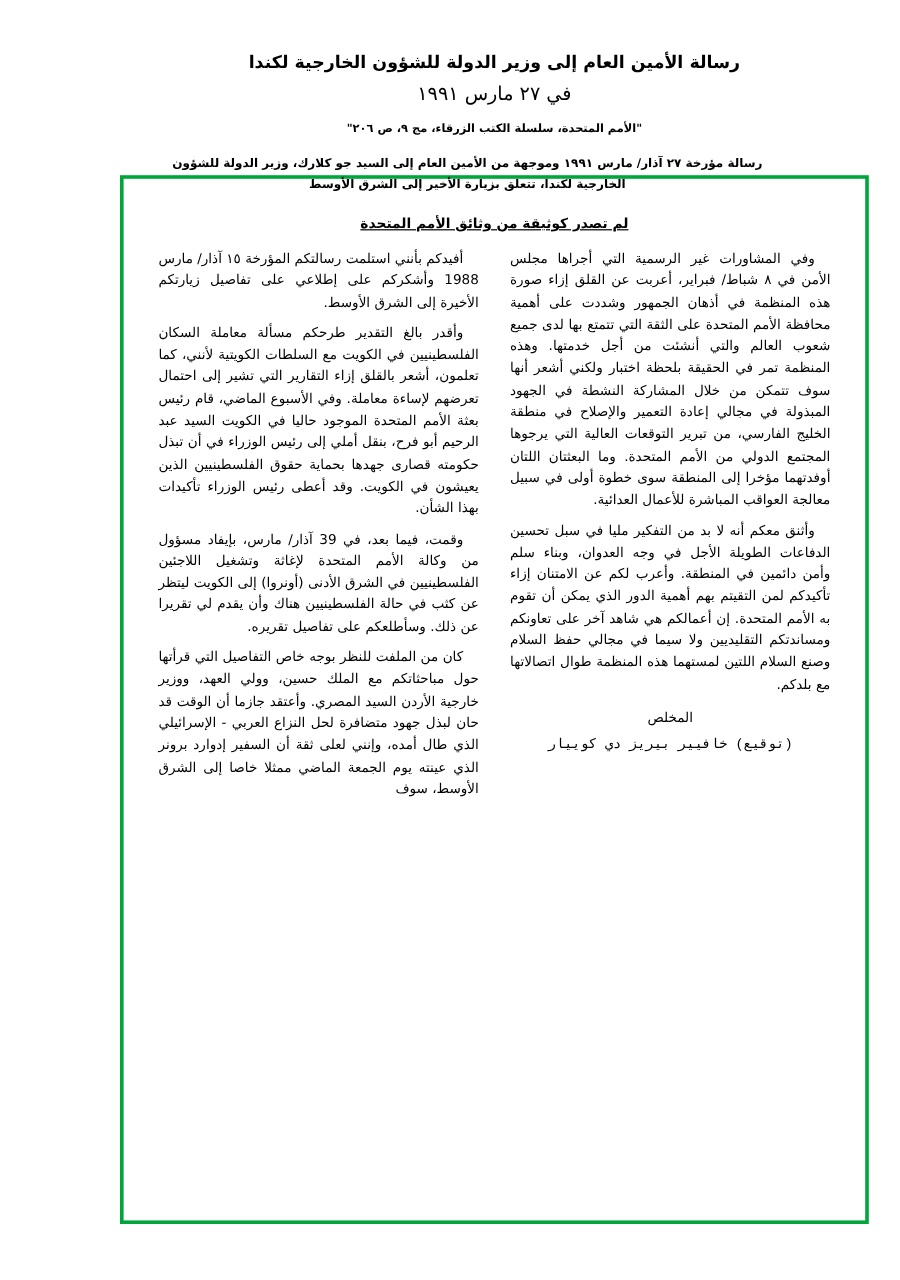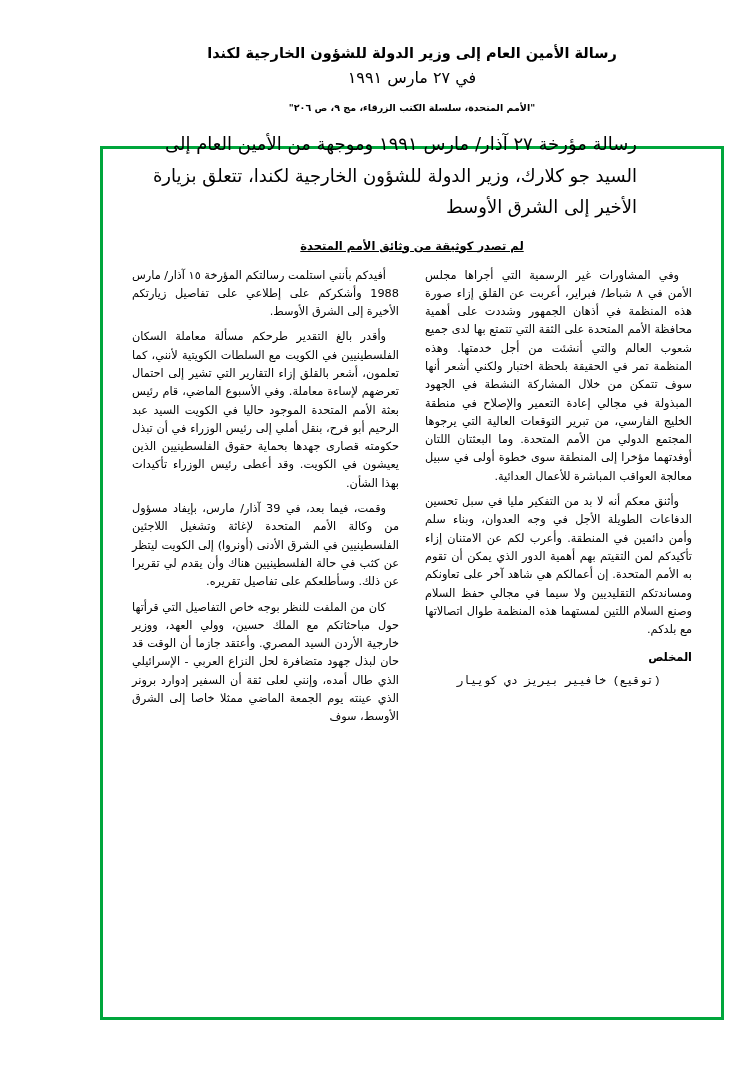--- a/index.html
+++ b/index.html
@@ -55,24 +55,24 @@
     box-sizing: border-box;
   }
   .frame-inner {
     position: absolute;
     top: 128px;
     right: 58px;
     left: 58px;
     bottom: 0;
   }
   .letter-heading {
-    font-size: 18px;
-    font-weight: normal;
+    font-size: 10px;
+    font-weight: bold;
     line-height: 1.75;
-    text-align: right;
+    text-align: center;
     margin: 0 0 0 0;
     padding-right: 55px;
     padding-left: 10px;
   }
   .not-issued {
     font-size: 11.5px;
     font-weight: bold;
     text-align: center;
     margin-top: 16px;
     margin-bottom: 14px;
@@ -97,22 +97,22 @@
   }
   .col p.noindent {
     text-indent: 0;
   }
   .closing {
     margin-top: 10px;
     font-size: 11.3px;
     line-height: 1.62;
   }
   .closing .label {
-    text-align: right;
-    font-weight: bold;
+    text-align: center;
+    font-weight: normal;
     margin: 6px 0 4px 0;
   }
   .closing .signature {
     text-align: center;
     margin-top: 4px;
     font-family: Liberation Mono, monospace;
   }
 </style>
 </head>
 <body>

